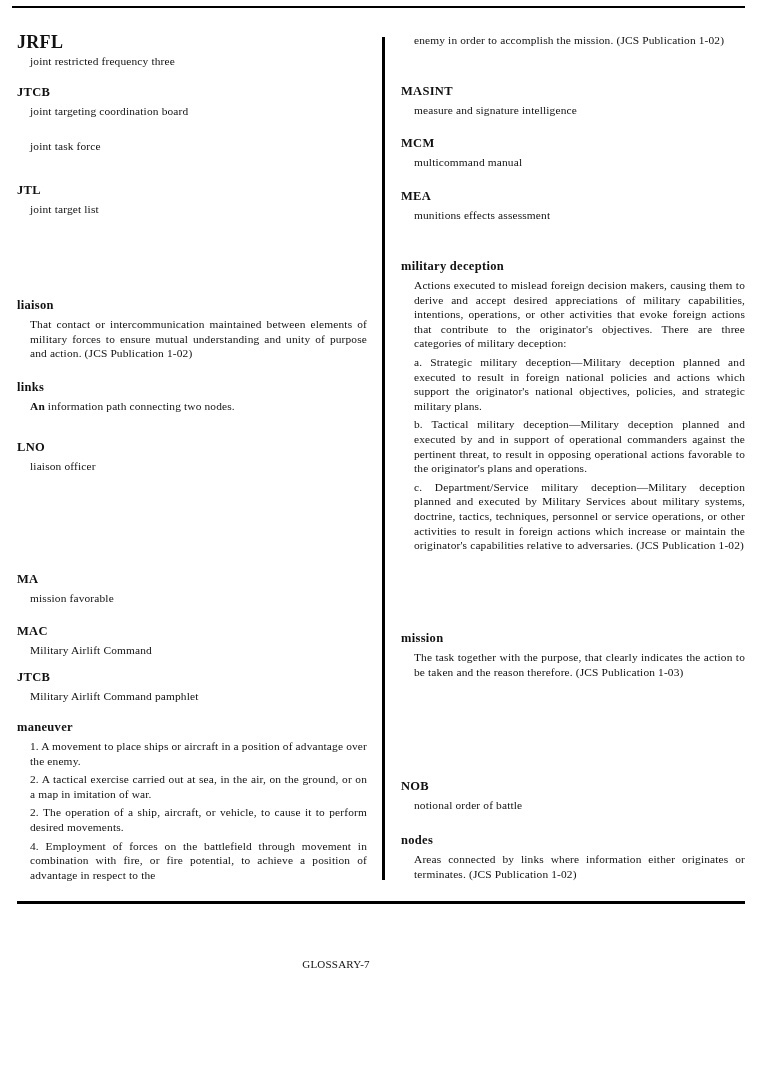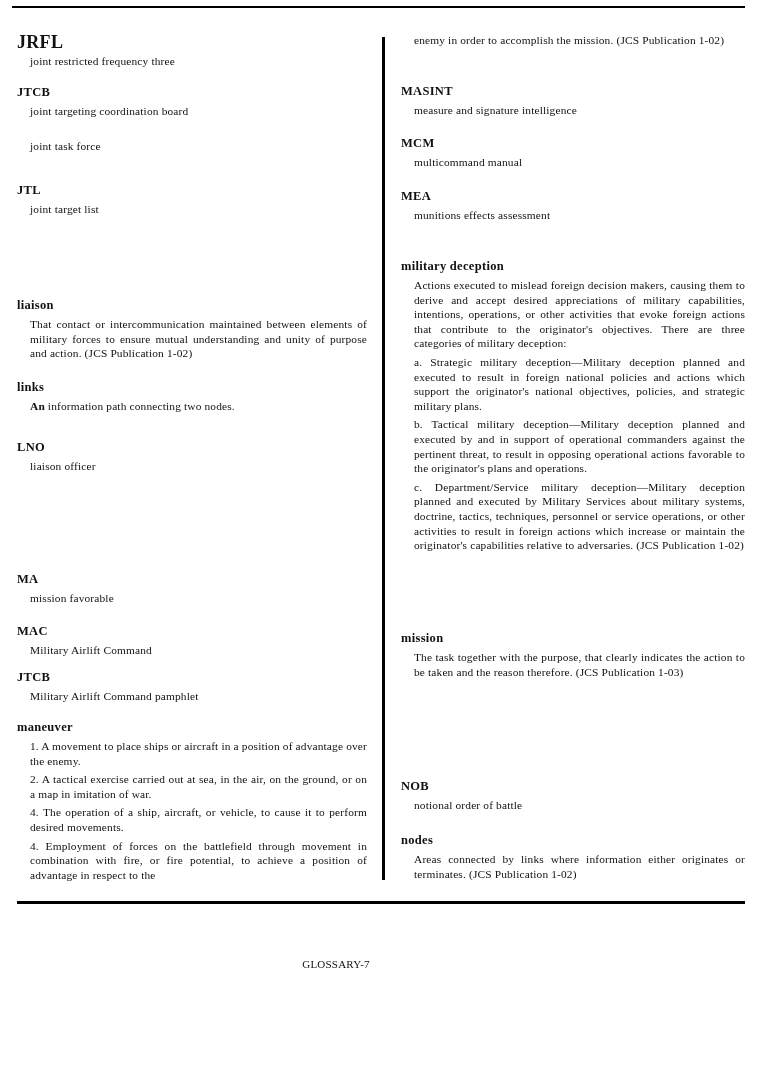--- a/index.html
+++ b/index.html
@@ -113,21 +113,21 @@
   <div class="entry" style="top:670px;">
     <h3 class="term">JTCB</h3>
     <div class="def plain">Military Airlift Command pamphlet</div>
   </div>
 
   <div class="entry" style="top:720px;">
     <h3 class="term">maneuver</h3>
     <div class="def">
       <p>1. A movement to place ships or aircraft in a position of advantage over the enemy.</p>
       <p>2. A tactical exercise carried out at sea, in the air, on the ground, or on a map in imitation of war.</p>
-      <p>4. The operation of a ship, aircraft, or vehicle, to cause it to perform desired movements.</p>
+      <p>2. The operation of a ship, aircraft, or vehicle, to cause it to perform desired movements.</p>
       <p>4. Employment of forces on the battlefield through movement in combination with fire, or fire potential, to achieve a position of advantage in respect to the</p>
     </div>
   </div>
 </div>
 
 <div class="col col-right">
 
   <div class="entry" style="top:34px;">
     <div class="cont">enemy in order to accomplish the mission. (JCS Publication 1-02)</div>
   </div>

